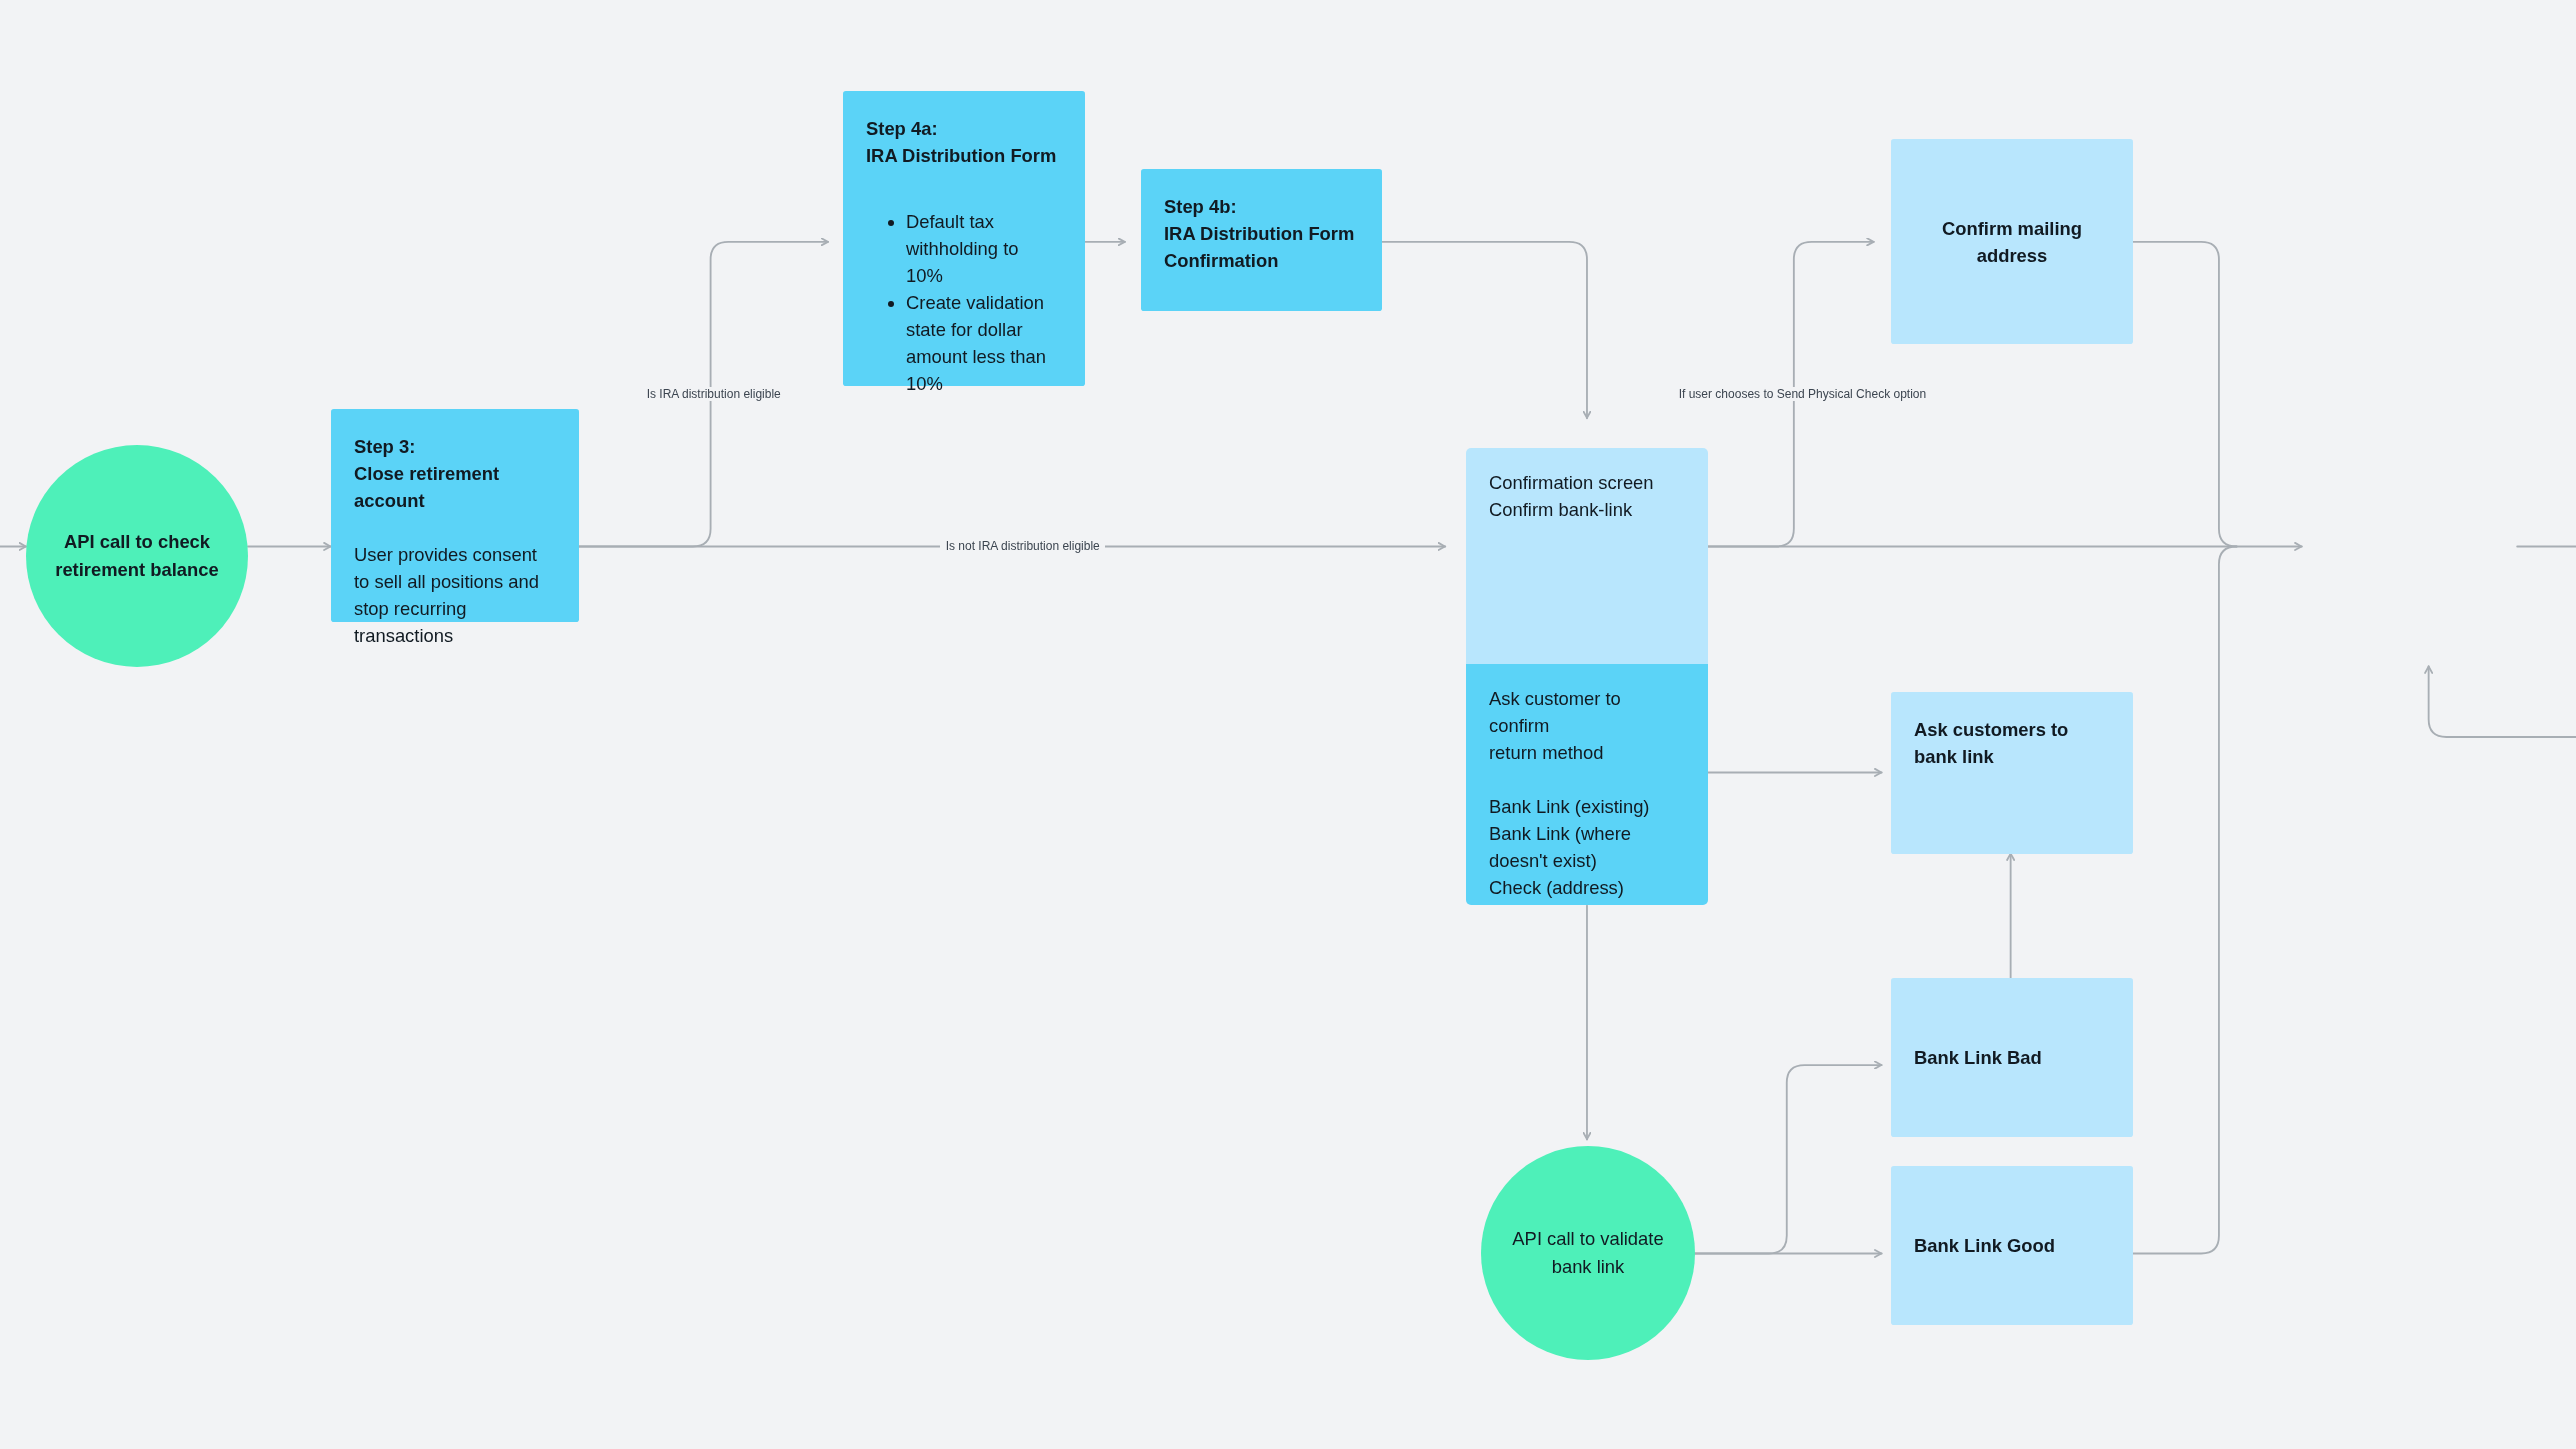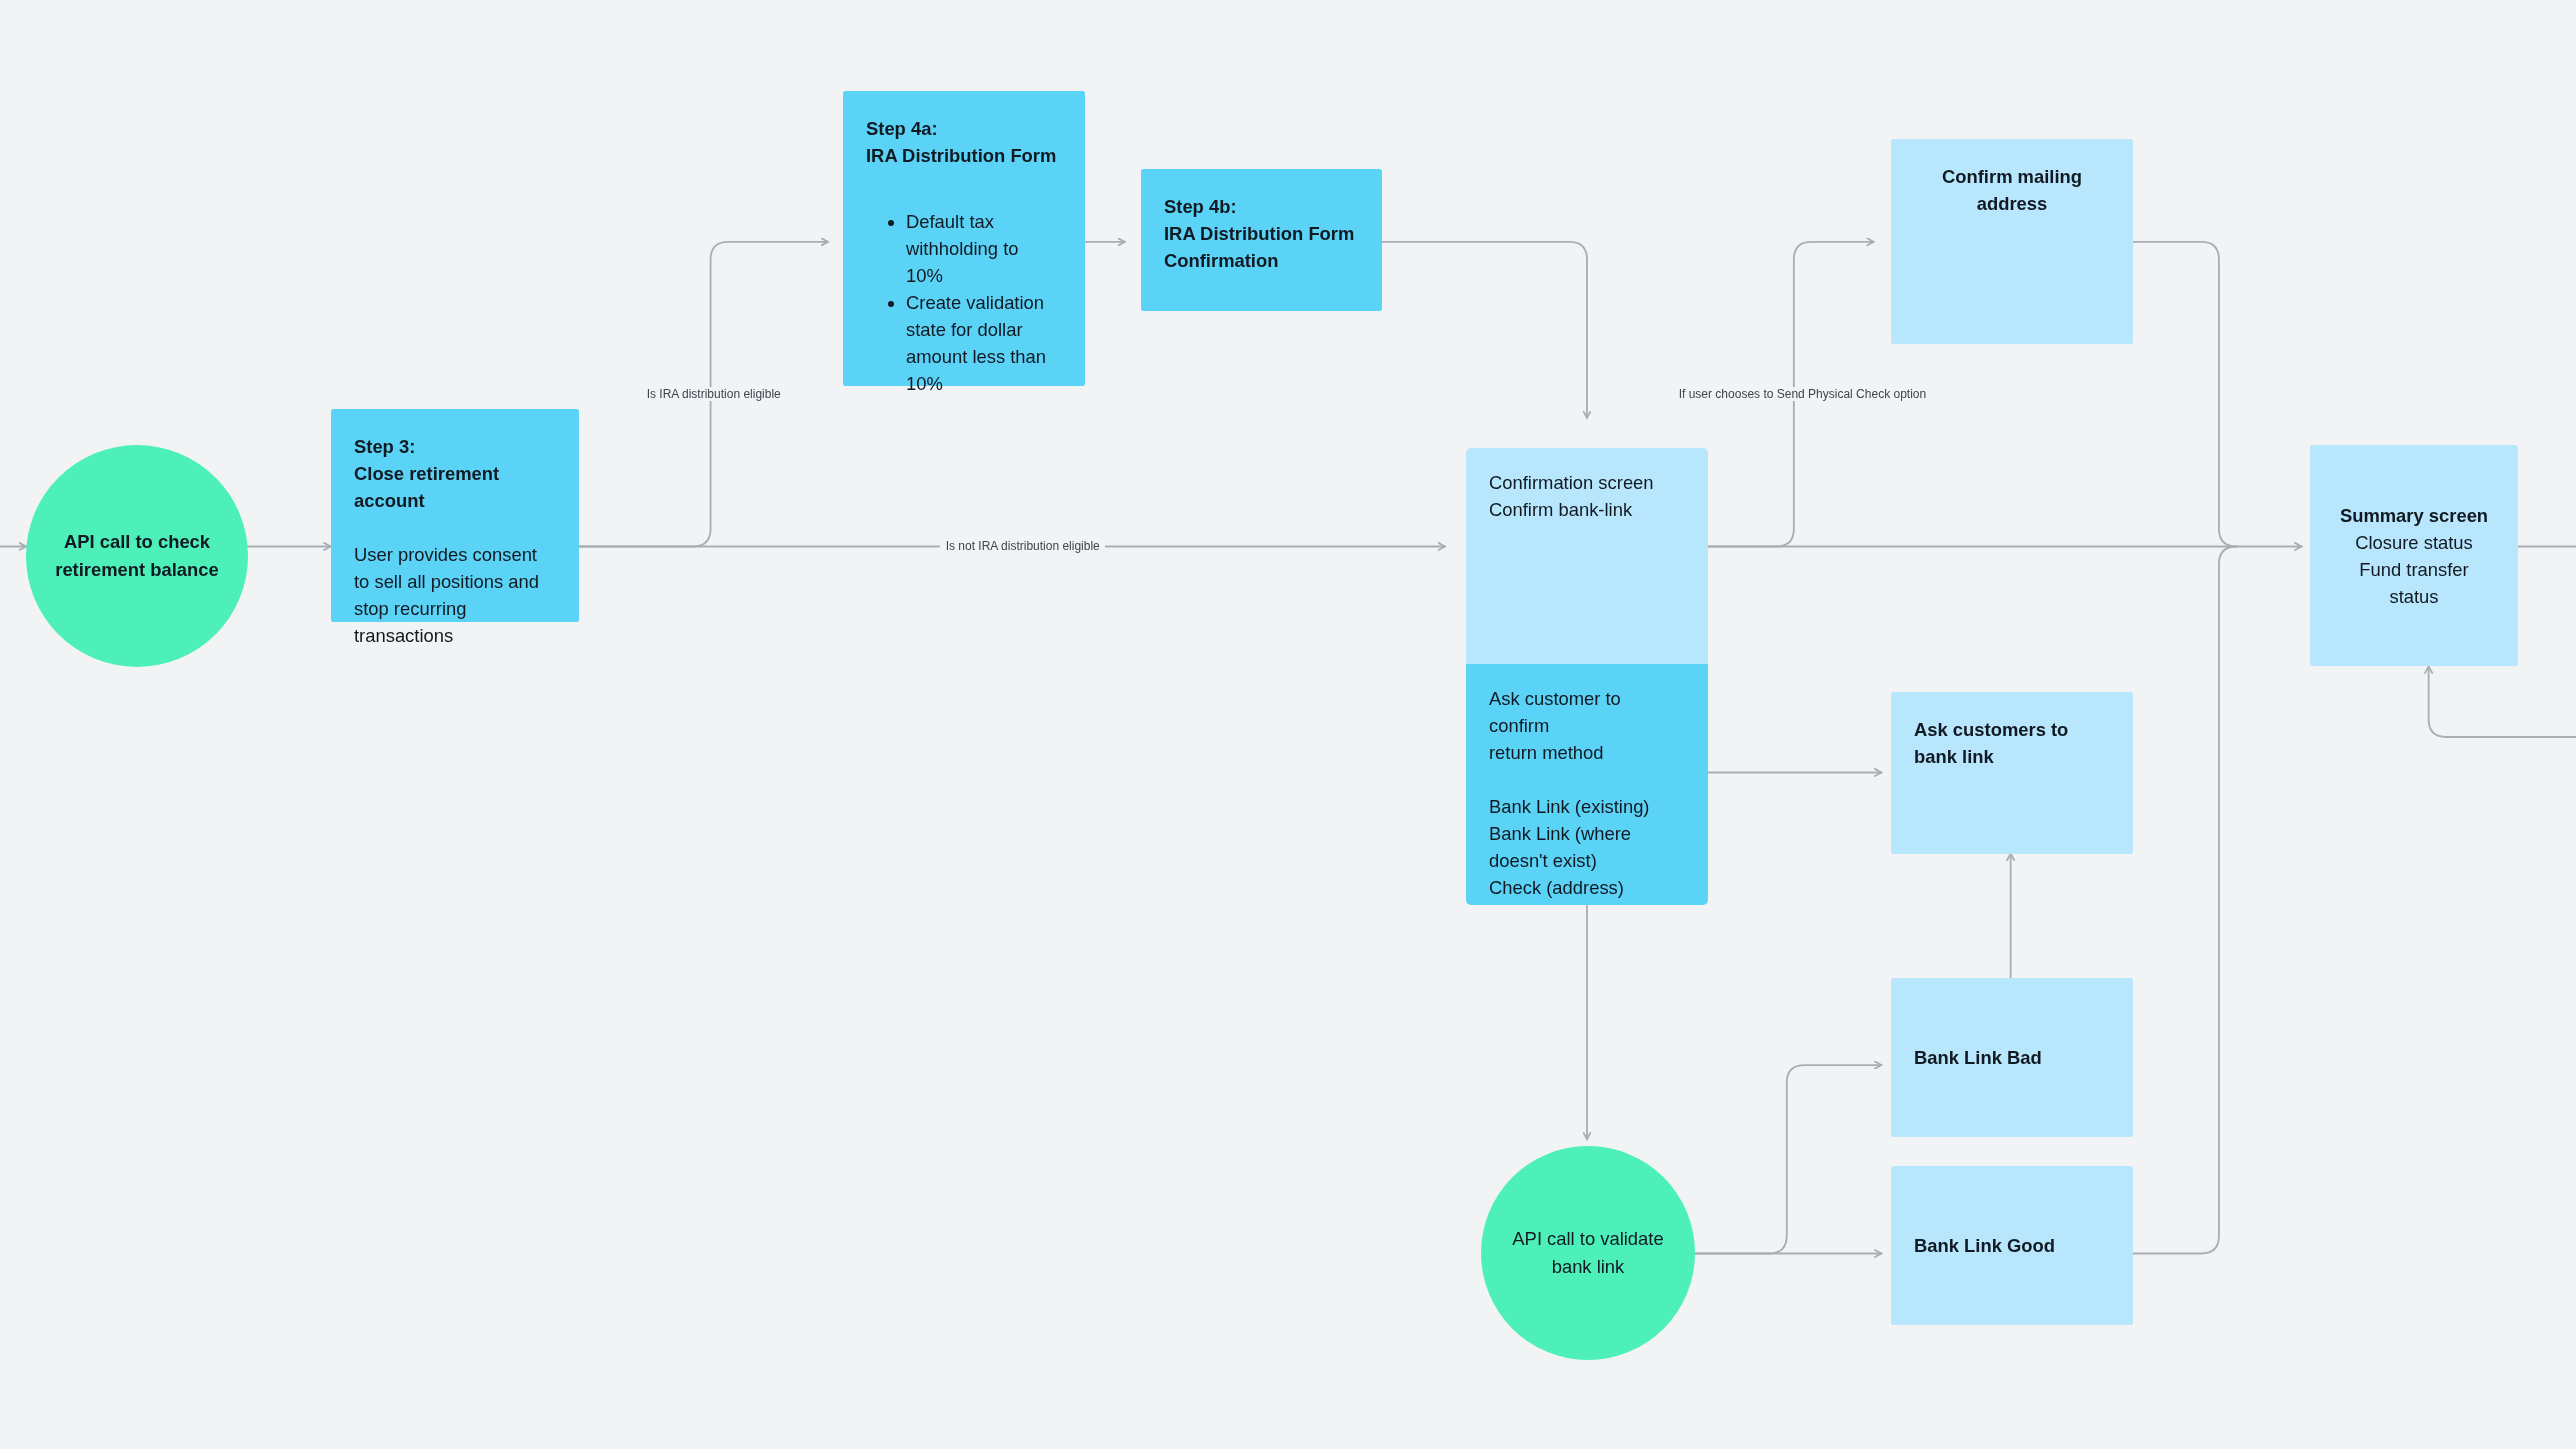--- a/index.html
+++ b/index.html
@@ -147,21 +147,21 @@
     <div class="part-bottom" style="height:241px;">
       <div class="t-bold">Ask customer to confirm</div>
       <div class="t-bold">return method</div>
       <div class="spacer"></div>
       <div>Bank Link (existing)</div>
       <div>Bank Link (where doesn't exist)</div>
       <div>Check (address)</div>
     </div>
   </div>
 
-  <div class="node rect lightblue center" style="left:1891px;top:139px;width:242px;height:205px;display:flex;flex-direction:column;align-items:center;">
+  <div class="node rect lightblue center" style="left:1891px;top:139px;width:242px;height:205px;display:flex;flex-direction:column;align-items:center;justify-content:center;">
     <div class="t-bold">Confirm mailing</div>
     <div class="t-bold">address</div>
   </div>
 
   <div class="node rect lightblue" style="left:1891px;top:692px;width:242px;height:162px;">
     <div class="t-bold">Ask customers to bank link</div>
   </div>
 
   <div class="node rect lightblue" style="left:1891px;top:978px;width:242px;height:159px;display:flex;align-items:center;">
     <div class="t-bold">Bank Link Bad</div>
@@ -171,25 +171,20 @@
     <div class="t-bold">Bank Link Good</div>
   </div>
 
   <div class="node circle" style="left:1481px;top:1146px;width:214px;height:214px;">
     <div>
       <div>API call to validate</div>
       <div>bank link</div>
     </div>
   </div>
 
-  <div class="node rect lightblue center" style="left:2310px;top:445px;width:208px;height:221px;display:flex;flex-direction:column;align-items:center;justify-content:center;">
-    <div class="t-bold">Summary screen</div>
-    <div>Closure status</div>
-    <div>Fund transfer status</div>
-  </div>
 
   <div class="elabel" style="left:641px;top:387px;">Is IRA distribution eligible</div>
 
   <div class="elabel" style="left:940px;top:539px;">Is not IRA distribution eligible</div>
 
   <div class="elabel" style="left:1673px;top:387px;">If user chooses to Send Physical Check option</div>
 
 </div>
 
 

